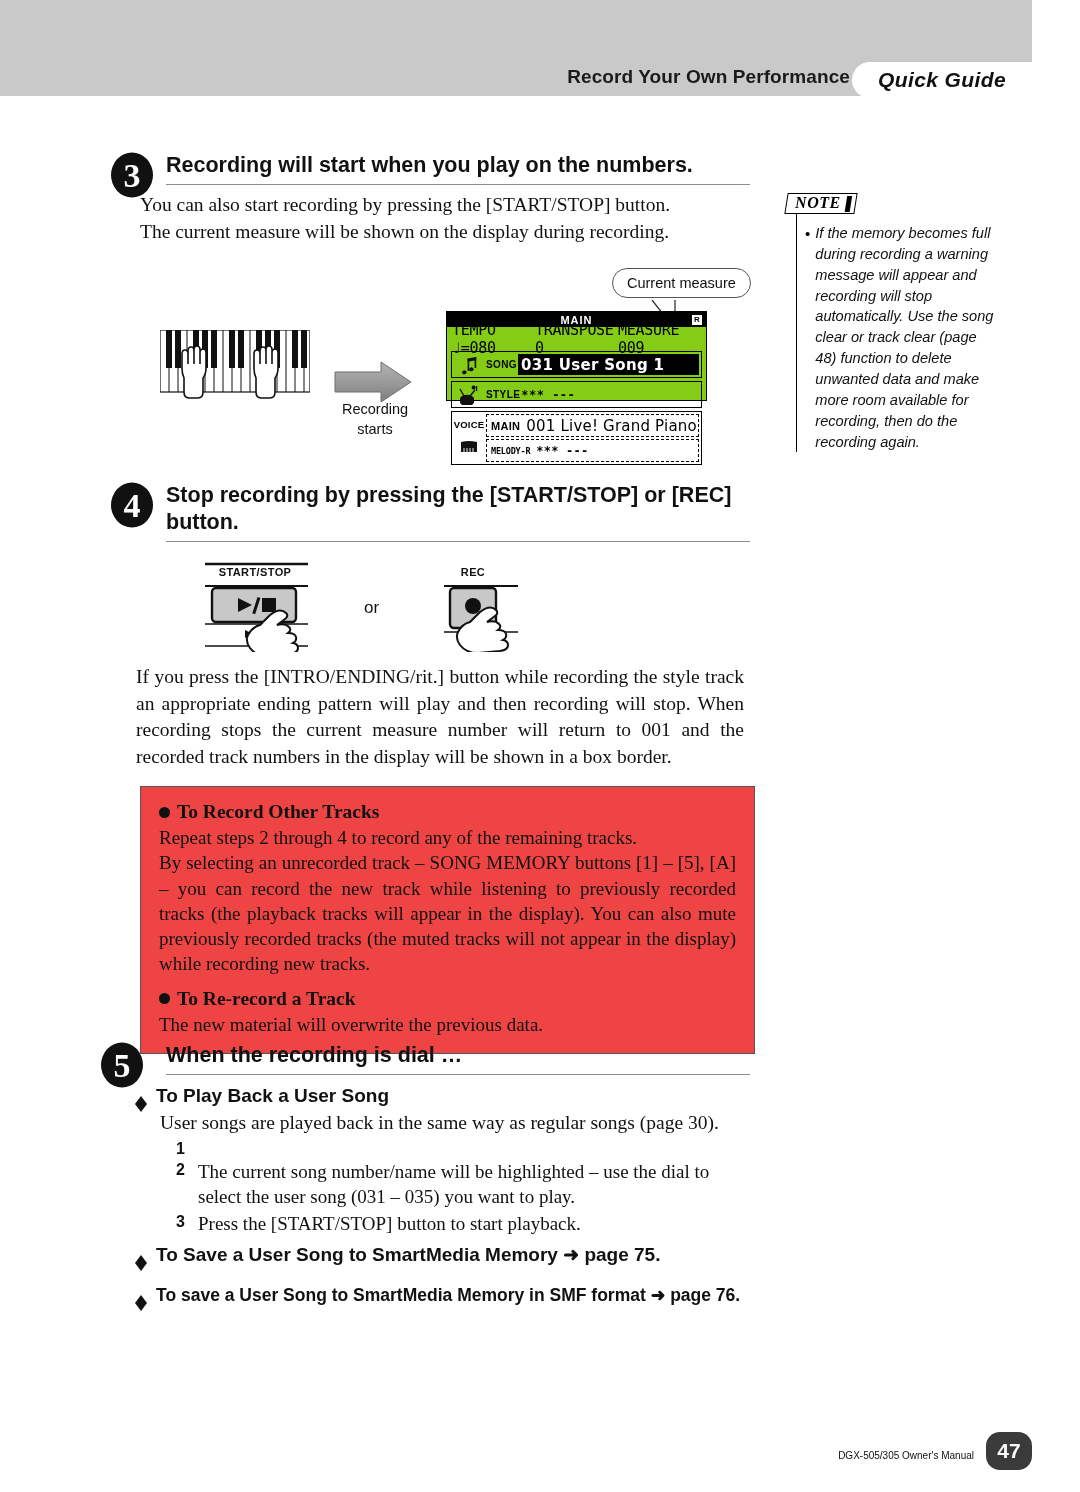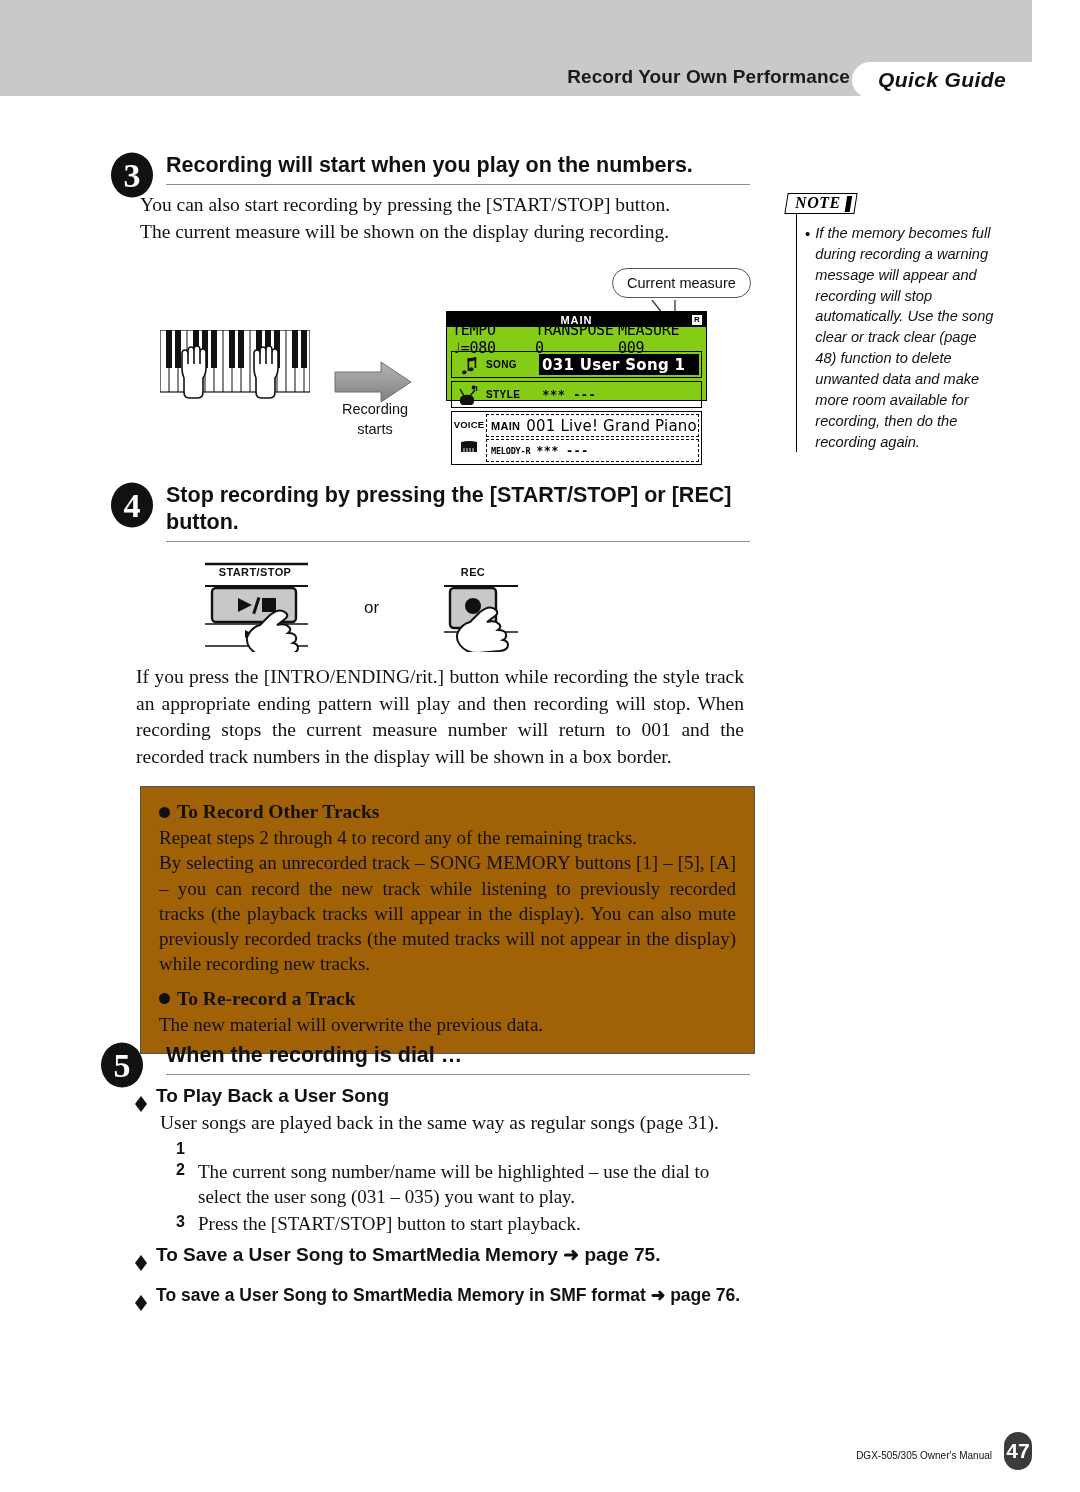--- a/index.html
+++ b/index.html
@@ -157,21 +157,21 @@
     height:27px;
     position:relative;
   }
   .lcd-icon {
     width:34px; display:flex; align-items:center; justify-content:center;
     flex:0 0 34px;
   }
   .lcd-tag {
     font-family:"Liberation Sans", sans-serif;
     font-weight:bold; font-size:10px; letter-spacing:.4px; color:#000;
-    padding-right:22px;
+    padding-right:1px;
   }
   .lcd-value-inv {
     background:#000; color:#fff;
     font-family:"DejaVu Sans", sans-serif;
     font-size:15px; font-weight:bold; letter-spacing:.3px;
     flex:1; height:21px; display:flex; align-items:center; padding-left:3px;
     margin-right:2px;
   }
   .lcd-value {
     font-family:"DejaVu Sans Mono", monospace;
@@ -230,21 +230,21 @@
   .or-label {
     position:absolute;
     font-family:"Liberation Sans", sans-serif;
     font-size:17px; color:#111;
   }
 
   
   .info-box {
     position:absolute;
     border:1.4px solid #555;
-    background:#a16207;
+    background:#ef4444;
     padding:14px 18px 16px 18px;
   }
   .info-head {
     font-family:"Liberation Serif", serif;
     font-weight:bold; font-size:19.5px; color:#111;
     display:flex; align-items:center; gap:7px;
     margin-bottom:2px;
   }
   .dot-bullet {
     width:11px; height:11px; border-radius:50%; background:#111;
@@ -290,21 +290,21 @@
   
   .footer {
     position:absolute; right:48px; bottom:30px;
     display:flex; align-items:center;
   }
   .footer-text {
     font-family:"Liberation Sans", sans-serif;
     font-size:10px; color:#111; padding-right:12px;margin-top:24px;
   }
   .page-badge {
-    width:28px; height:38px;
+    width:46px; height:38px;
     background:#3b3b3b; color:#fff;
     border-top-left-radius:16px; border-top-right-radius:16px;
     display:flex; align-items:center; justify-content:center;
     font-family:"Liberation Sans", sans-serif;
     font-weight:bold; font-size:21px;
     position:relative; top:8px;border-radius:14px;
   }
 </style>
 </head>
 <body>
@@ -584,21 +584,21 @@
     <div class="step-head-text" style="margin-left:66px;">When the recording is dial …</div>
   </div>
 
   <div style="position:absolute; left:135px; top:1085px;">
     <div class="diamond-row">
       <span class="diamond"></span>
       <span class="diamond-text">To Play Back a User Song</span>
     </div>
   </div>
 
-  <div class="body-text" style="position:absolute; left:160px; top:1110px; width:600px;">User songs are played back in the same way as regular songs (page 31).</div>
+  <div class="body-text" style="position:absolute; left:160px; top:1110px; width:600px;">User songs are played back in the same way as regular songs (page 30).</div>
 
   <div class="sub-list" style="left:176px; top:1138px; width:580px;">
     <div class="sub-item">
       <span class="sub-num">1</span>
     </div>
     <div class="sub-item">
       <span class="sub-num">2</span>
       <span class="sub-text">The current song number/name will be highlighted – use the dial to select the user song (031 – 035) you want to play.</span>
     </div>
     <div class="sub-item">

